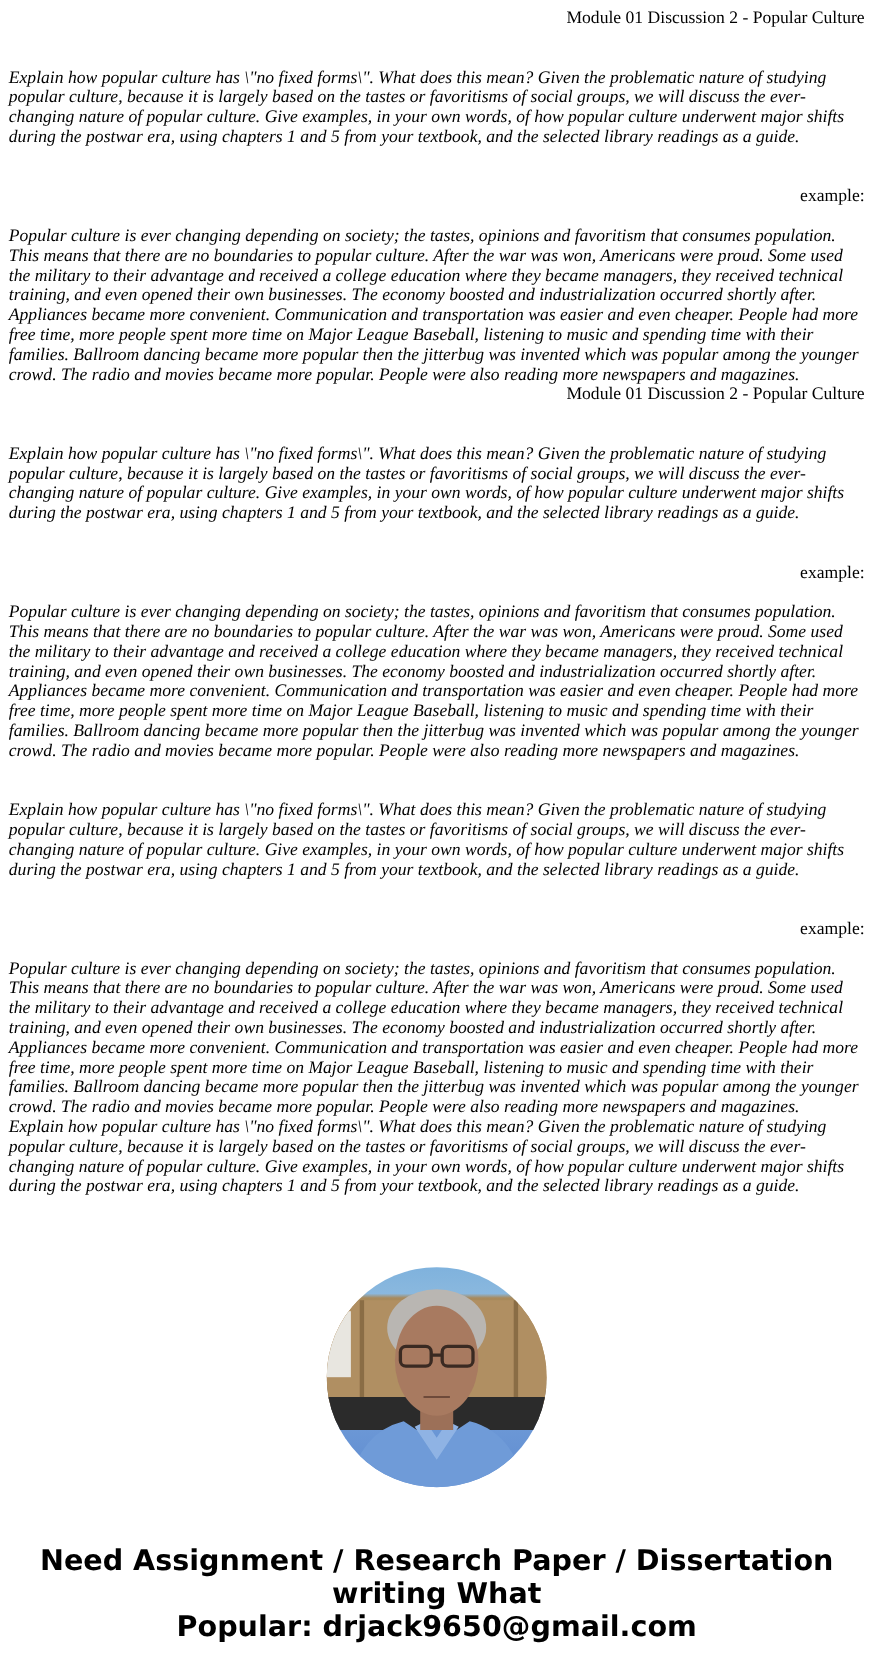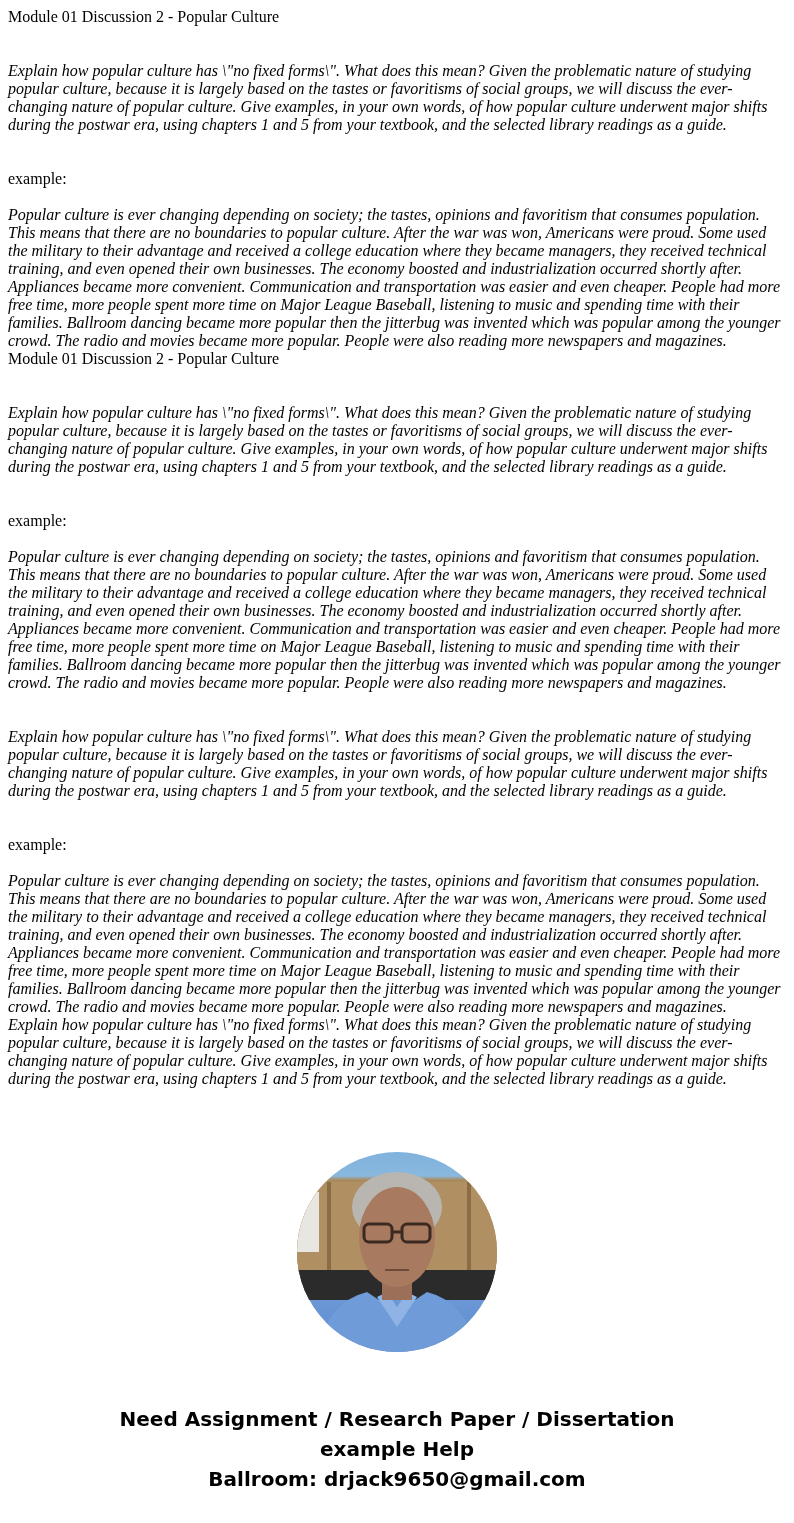--- a/index.html
+++ b/index.html
@@ -4,38 +4,38 @@
 <style>
   html, body { margin: 0; padding: 0; background: #ffffff; }
   body {
     width: 794px;
     font-family: "Liberation Serif", "DejaVu Serif", serif;
     font-size: 16px;
     line-height: 18px;
     color: #000;
   }
   .doc { padding: 8px 8px 0 8px; }
-  .line { margin: 0; }
+  .line { margin: 0; text-align: right; }
   .gap { height: 36px; }
   .gap-sm { height: 18px; }
   .para { margin: 0; font-style: italic; }
   .photo-wrap {
     display: flex; justify-content: center;
     margin-top: 64px;
   }
   .photo {
     width: 200px; height: 200px; border-radius: 50%;
     overflow: hidden; position: relative;
     background: linear-gradient(180deg, #7fb2dd 0%, #8ab8de 12%, #a88a5c 14%, #b8976a 50%, #2a2a2a 62%, #2a2a2a 70%, #6c98d6 72%, #5e8bd0 100%);
   }
   .photo svg { position: absolute; left: 0; top: 0; }
   .footer {
     font-family: "DejaVu Sans", sans-serif;
     font-weight: bold;
-    font-size: 20px;
+    font-size: 26px;
     line-height: 30px;
     text-align: center;
     margin-top: 52px;
     padding: 0 11px;
   }
   .footer div { margin: 0; }
 </style>
 </head>
 <body>
 
@@ -89,15 +89,15 @@
       <rect x="105" y="72" width="28" height="18" rx="5" fill="none" stroke="#3a2a22" stroke-width="3"></rect>
       <line x1="95" y1="80" x2="105" y2="80" stroke="#3a2a22" stroke-width="3"></line>
 
       <line x1="88" y1="118" x2="112" y2="118" stroke="#6e4a3a" stroke-width="2"></line>
     </svg>
   </div>
 </div>
 
 <div class="footer">
   <div>Need Assignment / Research Paper / Dissertation</div>
-  <div>example Help</div>
-  <div>Ballroom: drjack9650@gmail.com</div>
+  <div>writing What</div>
+  <div>Popular: drjack9650@gmail.com</div>
 </div>
 
 </body></html>

